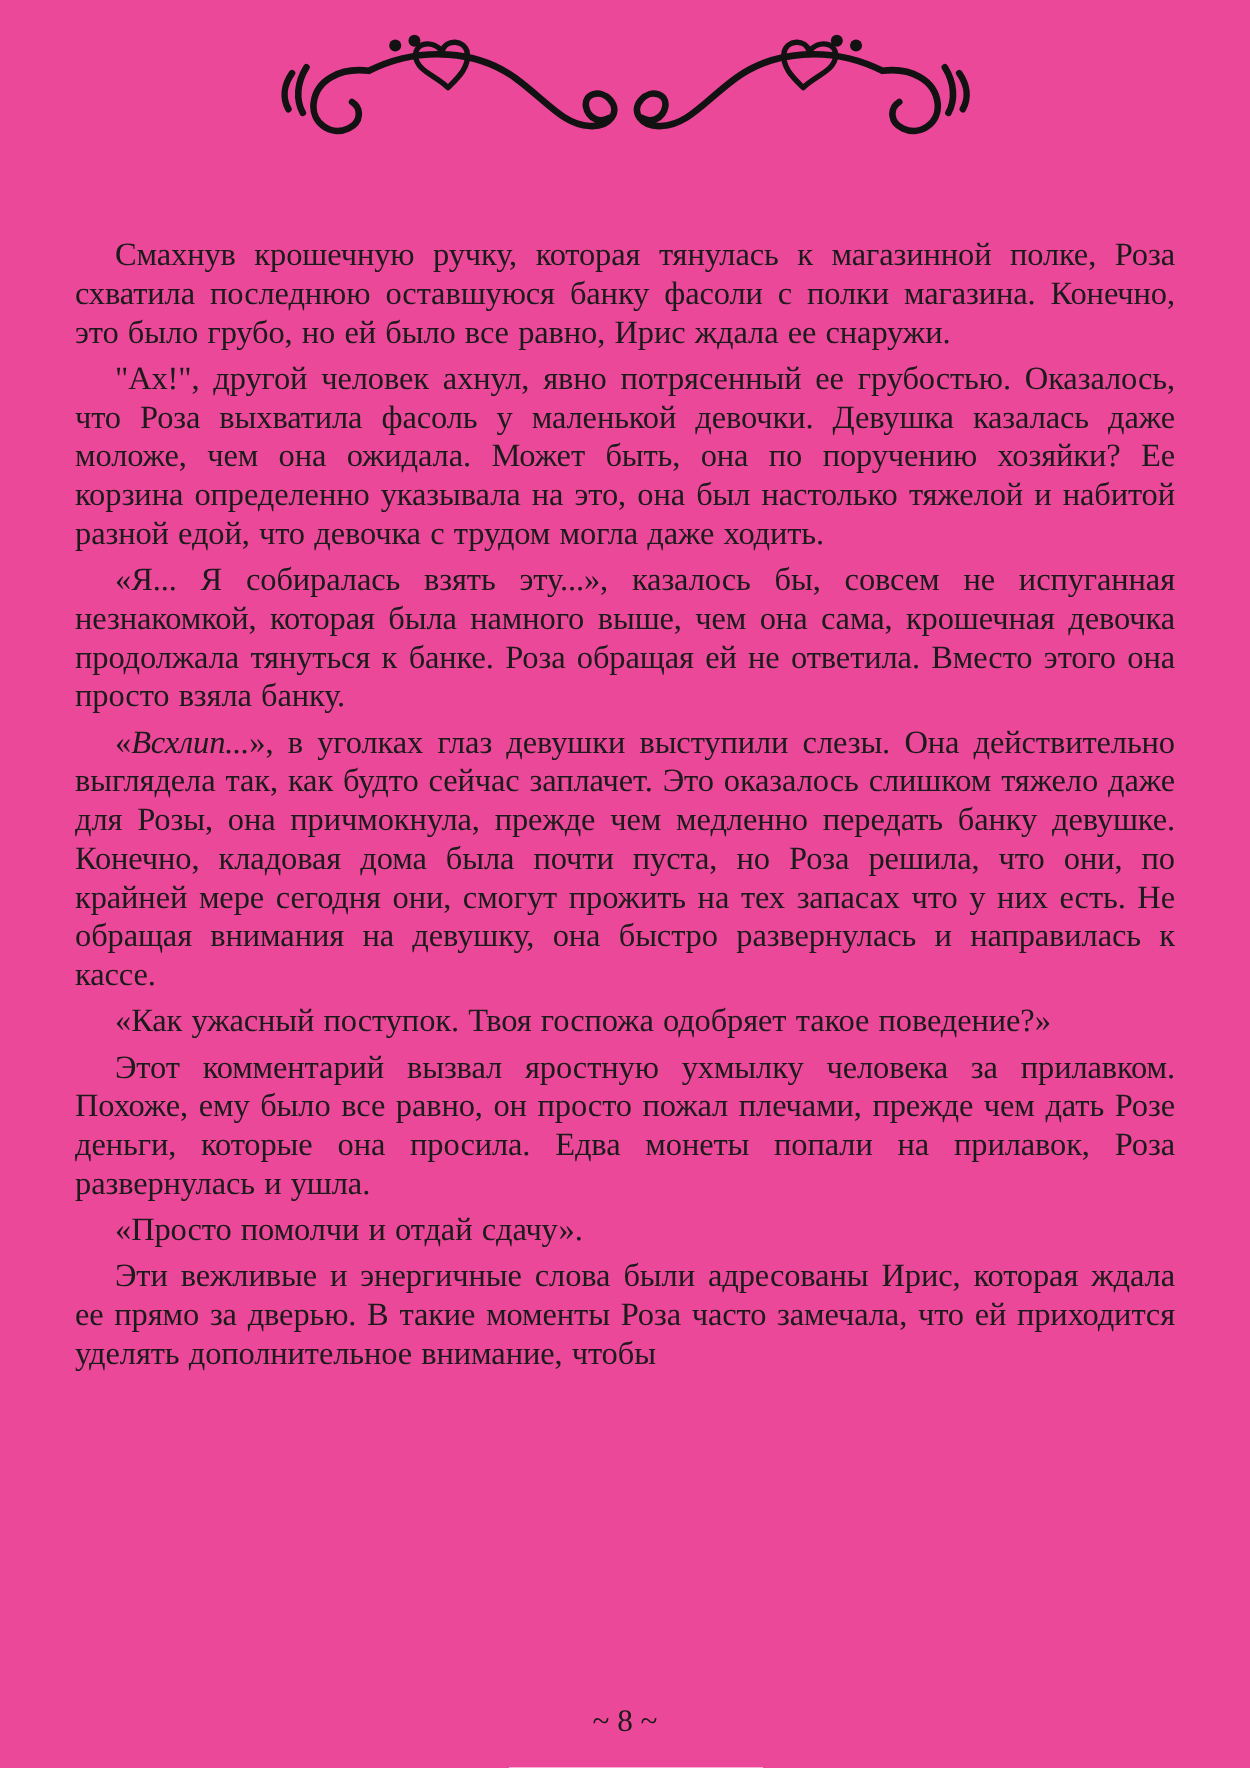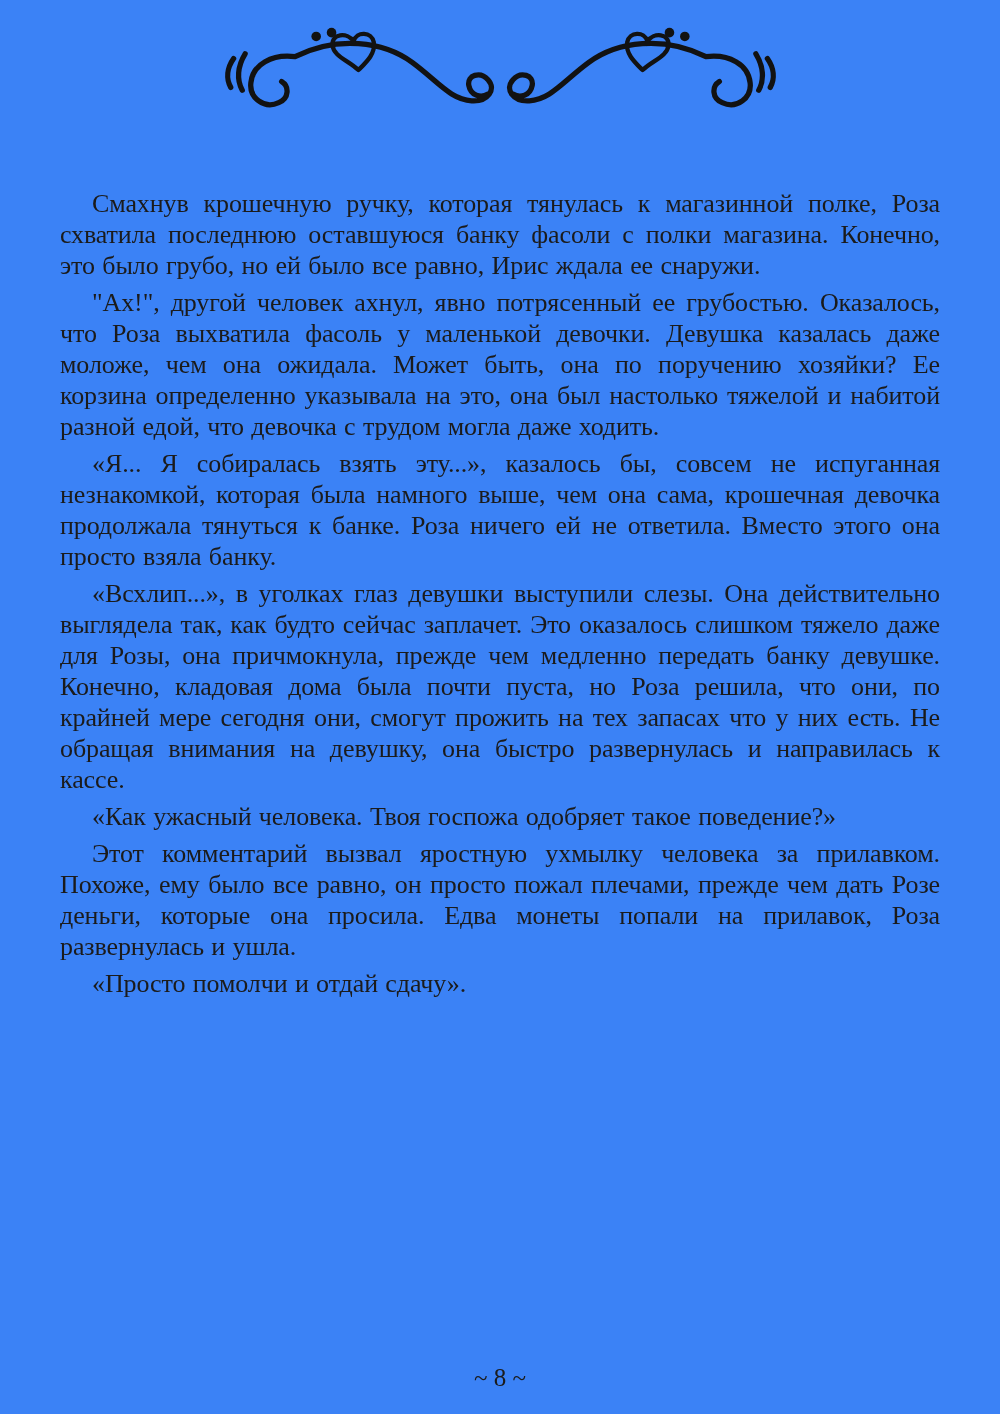--- a/index.html
+++ b/index.html
@@ -1,20 +1,20 @@
 <!DOCTYPE html>
 <html lang="ru"><head>
 <meta charset="utf-8">
 <style>
   html,body{margin:0;padding:0;background:#ffffff;}
   .page{
     position:relative;
     width:1000px;height:1414px;
     margin:0 auto;
-    background:#3b82f6;
+    background:#ec4899;
     overflow:hidden;
     font-family:"Liberation Serif","DejaVu Serif",serif;
     color:#1b1b1b;
   }
   .ornament{
     display:block;
     margin:24px auto 0;
     width:575px;height:96px;
   }
   main.text-block{
@@ -22,21 +22,21 @@
   }
   p.para{
     margin:0 0 6px 0;
     font-size:26px;
     line-height:31px;
     text-align:justify;
     text-indent:32px;
     letter-spacing:-0.1px;
     word-spacing:1px;
   }
-  .italic{}
+  .italic{font-style:italic;}
   .page-footer{
     position:absolute;
     left:0;right:0;bottom:22px;
     text-align:center;
     font-size:25px;
     color:#1b1b1b;
   }
 </style>
 </head>
 <body>
@@ -62,22 +62,23 @@
         <path stroke-width="4.5" d="M142,48 C132,38 116,34 115,22 C114,10 130,8 137,18 C140,7 156,8 158,19 C160,31 150,40 142,48"></path>
         <circle cx="98" cy="13" r="5" fill="#121212" stroke="none"></circle>
         <circle cx="114" cy="9" r="5" fill="#121212" stroke="none"></circle>
       </g>
     </g>
   </svg>
 
   <main class="text-block">
     <p class="para">Смахнув крошечную ручку, которая тянулась к магазинной полке, Роза схватила последнюю оставшуюся банку фасоли с полки магазина. Конечно, это было грубо, но ей было все равно, Ирис ждала ее снаружи.</p>
     <p class="para">"Ах!", другой человек ахнул, явно потрясенный ее грубостью. Оказалось, что Роза выхватила фасоль у маленькой девочки. Девушка казалась даже моложе, чем она ожидала. Может быть, она по поручению хозяйки? Ее корзина определенно указывала на это, она был настолько тяжелой и набитой разной едой, что девочка с трудом могла даже ходить.</p>
-    <p class="para">«Я... Я собиралась взять эту...», казалось бы, совсем не испуганная незнакомкой, которая была намного выше, чем она сама, крошечная девочка продолжала тянуться к банке. Роза ничего ей не ответила. Вместо этого она просто взяла банку.</p>
+    <p class="para">«Я... Я собиралась взять эту...», казалось бы, совсем не испуганная незнакомкой, которая была намного выше, чем она сама, крошечная девочка продолжала тянуться к банке. Роза обращая ей не ответила. Вместо этого она просто взяла банку.</p>
     <p class="para"><span>«</span><span class="italic">Всхлип...</span><span>», в уголках глаз девушки выступили слезы. Она действительно выглядела так, как будто сейчас заплачет. Это оказалось слишком тяжело даже для Розы, она причмокнула, прежде чем медленно передать банку девушке. Конечно, кладовая дома была почти пуста, но Роза решила, что они, по крайней мере сегодня они, смогут прожить на тех запасах что у них есть. Не обращая внимания на девушку, она быстро развернулась и направилась к кассе.</span></p>
-    <p class="para">«Как ужасный человека. Твоя госпожа одобряет такое поведение?»</p>
+    <p class="para">«Как ужасный поступок. Твоя госпожа одобряет такое поведение?»</p>
     <p class="para">Этот комментарий вызвал яростную ухмылку человека за прилавком. Похоже, ему было все равно, он просто пожал плечами, прежде чем дать Розе деньги, которые она просила. Едва монеты попали на прилавок, Роза развернулась и ушла.</p>
     <p class="para">«Просто помолчи и отдай сдачу».</p>
+    <p class="para">Эти вежливые и энергичные слова были адресованы Ирис, которая ждала ее прямо за дверью. В такие моменты Роза часто замечала, что ей приходится уделять дополнительное внимание, чтобы</p>
   </main>
 
   <div class="page-footer">~ 8 ~</div>
 
 </div>
 
 </body></html>

